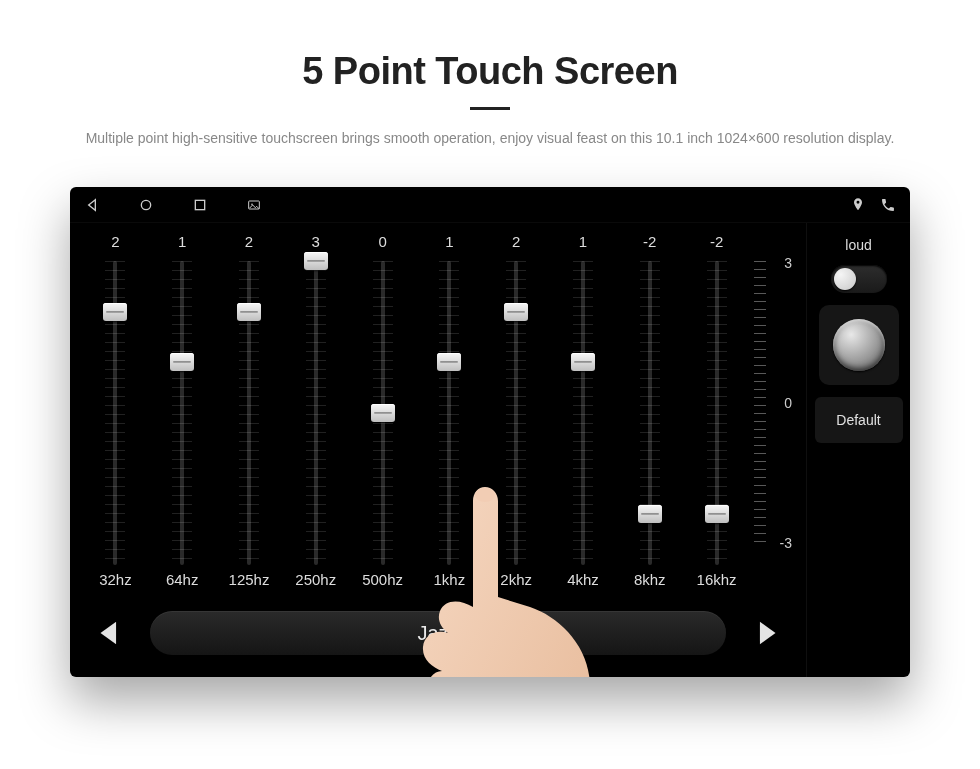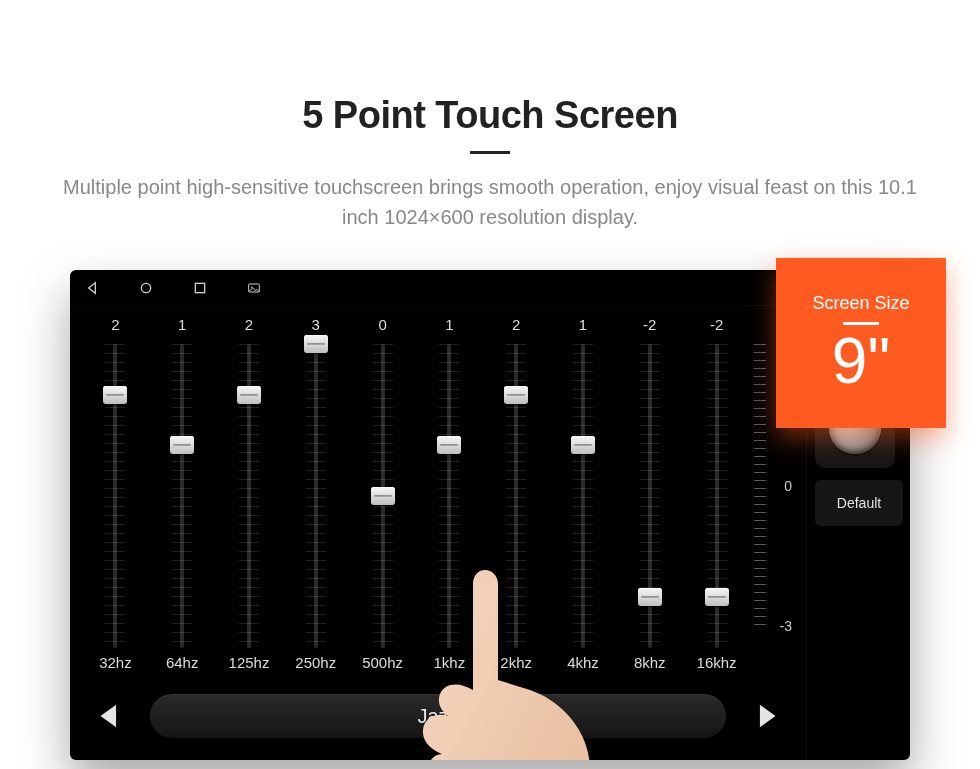--- a/index.html
+++ b/index.html
@@ -7,37 +7,36 @@
     width: 980px;
     height: 769px;
     background: #fff;
     font-family: Arial, Helvetica, sans-serif;
     overflow: hidden;
     position: relative;
   }
   .heading {
     text-align: center;
     padding-top: 50px;
-    margin-top: 44px;
   }
   .heading h1 {
     font-size: 38px;
     font-weight: 800;
     color: #222;
     letter-spacing: -0.5px;
   }
   .heading .rule {
     width: 40px;
     height: 3px;
     background: #222;
     margin: 14px auto 18px;
   }
   .subtitle {
     color: #888;
-    font-size: 20px;
+    font-size: 14px;
     line-height: 1.5;
     max-width: 860px;
     margin: 0 auto;
     text-align: center;
     font-weight: 400;
   }
   .device-wrap {
     position: relative;
     width: 840px;
     margin: 38px auto 0;
@@ -161,20 +160,21 @@
     top:6px; bottom:6px;
     width: 12px;
     background: repeating-linear-gradient(to bottom, rgba(255,255,255,0.35) 0 1px, transparent 1px 8px);
   }
 
   .side {
     width: 104px;
     border-left: 1px solid rgba(255,255,255,0.06);
     display: flex;
     flex-direction: column;
+    align-items: center;
     padding: 14px 8px 12px;
     gap: 12px;
   }
   .side-label { font-size: 14px; color:#ddd; }
   .toggle {
     width: 56px; height: 28px;
     background: linear-gradient(#2d2d2d,#1a1a1a);
     border-radius: 14px;
     position: relative;
     box-shadow: inset 0 1px 2px #000;
@@ -442,18 +442,13 @@
             <stop offset="1" stop-color="#e6b998"></stop>
           </linearGradient>
         </defs>
         <path d="M95 0 C88 0 83 6 83 14 L83 120 C70 112 55 112 50 124 C47 132 50 140 58 146 C46 142 34 148 33 160 C32 172 42 180 52 184 C44 184 36 192 38 204 C40 216 52 222 64 226 L140 260 L200 320 L200 200 C200 160 170 130 140 120 L108 110 L108 14 C108 6 102 0 95 0 Z" fill="url(#skin)"></path>
         <ellipse cx="95" cy="8" rx="10" ry="7" fill="#f2cdb4"></ellipse>
       </svg>
     </div>
 
   </div>
 
-  <div class="badge">
-    <div class="lbl">Screen Size</div>
-    <div class="sep"></div>
-    <div class="big">9"</div>
-  </div>
 </div>
 
 </body></html>

